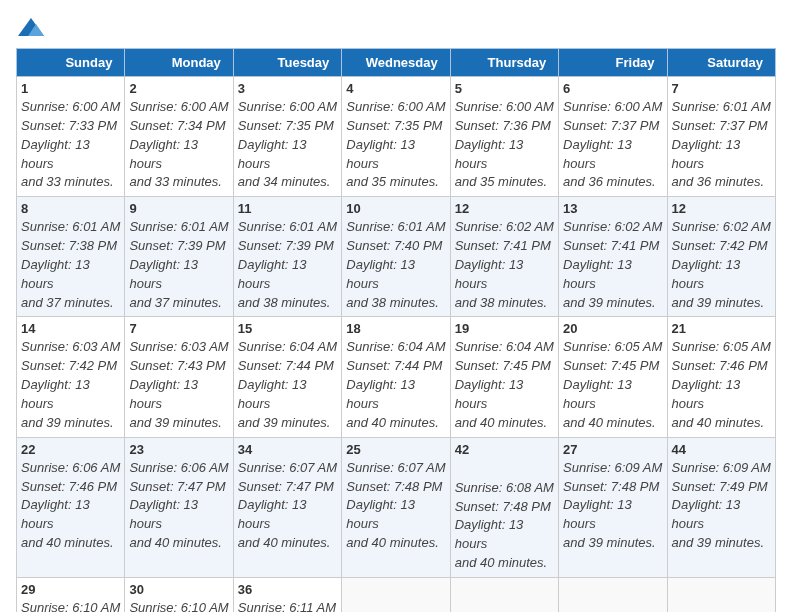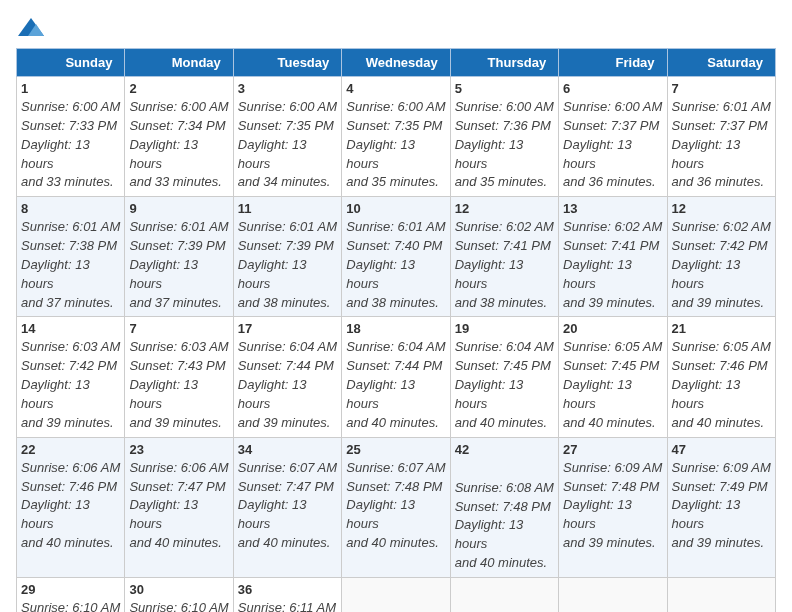--- a/index.html
+++ b/index.html
@@ -215,21 +215,21 @@
 and 39 minutes.</div>
         </td>
         <td>
           <span class="day-num">7</span>
           <div class="day-detail" style="white-space: pre-line;">Sunrise: 6:03 AM
 Sunset: 7:43 PM
 Daylight: 13 hours
 and 39 minutes.</div>
         </td>
         <td>
-          <span class="day-num">17</span>
+          <span class="day-num">15</span>
           <div class="day-detail" style="white-space: pre-line;">Sunrise: 6:04 AM
 Sunset: 7:44 PM
 Daylight: 13 hours
 and 39 minutes.</div>
         </td>
         <td>
           <span class="day-num">18</span>
           <div class="day-detail" style="white-space: pre-line;">Sunrise: 6:04 AM
 Sunset: 7:44 PM
 Daylight: 13 hours
@@ -294,21 +294,21 @@
 and 40 minutes.</div>
         </td>
         <td>
           <span class="day-num">27</span>
           <div class="day-detail" style="white-space: pre-line;">Sunrise: 6:09 AM
 Sunset: 7:48 PM
 Daylight: 13 hours
 and 39 minutes.</div>
         </td>
         <td>
-          <span class="day-num">47</span>
+          <span class="day-num">44</span>
           <div class="day-detail" style="white-space: pre-line;">Sunrise: 6:09 AM
 Sunset: 7:49 PM
 Daylight: 13 hours
 and 39 minutes.</div>
         </td>
       </tr>
       <tr>
         <td>
           <span class="day-num">29</span>
           <div class="day-detail" style="white-space: pre-line;">Sunrise: 6:10 AM

